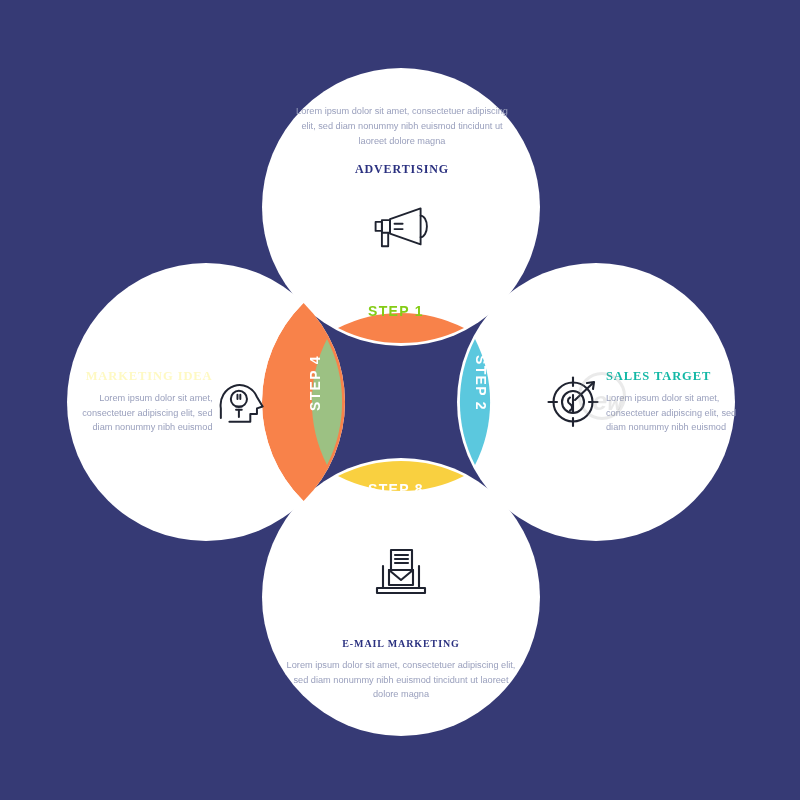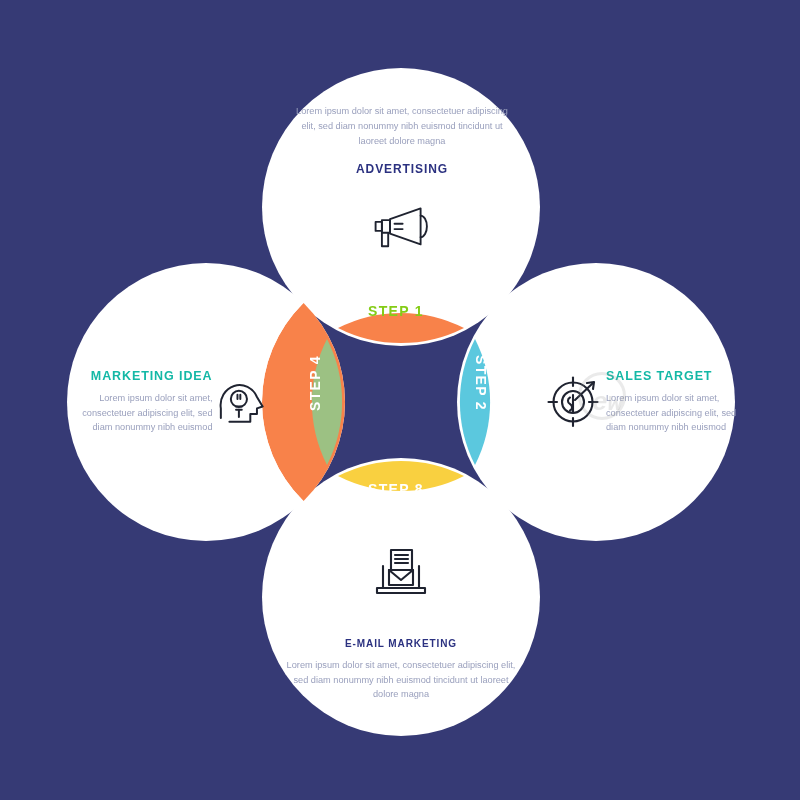--- a/index.html
+++ b/index.html
@@ -39,20 +39,21 @@
     justify-content: center;
   }
   .title {
     color: #2b3180;
     font-weight: bold;
     font-size: 12.5px;
     letter-spacing: 0.9px;
     line-height: 1.2;
     margin: 0;
     white-space: nowrap;
+    font-family: Liberation Serif, serif;
   }
   .body-txt {
     color: #9aa0bd;
     font-size: 9.2px;
     line-height: 1.62;
     margin: 0;
   }
   .icon-wrap {
     display: flex;
     align-items: center;
@@ -227,21 +228,21 @@
   </svg>
 
   <div class="panel" id="panel-top">
     <p class="body-txt" style="color: rgb(154, 160, 189);">Lorem ipsum dolor sit amet, consectetuer adipiscing elit, sed diam nonummy nibh euismod tincidunt ut laoreet dolore magna</p>
     <p class="title" style="color: rgb(43, 49, 128);">ADVERTISING</p>
     <div class="icon-wrap" style="height:48px"></div>
   </div>
 
   <div class="panel" id="panel-left">
     <div class="txtcol">
-      <p class="title" style="color: #14b8a6;">MARKETING IDEA</p>
+      <p class="title" style="color: #fef9c3;">MARKETING IDEA</p>
       <p class="body-txt" style="color: rgb(154, 160, 189);">Lorem ipsum dolor sit amet, consectetuer adipiscing elit, sed diam nonummy nibh euismod</p>
     </div>
     <div class="icon-wrap" style="width:54px;height:54px"></div>
   </div>
 
   <div class="panel" id="panel-right">
     <div class="icon-wrap" style="width:54px;height:54px"></div>
     <div class="txtcol">
       <p class="title" style="color: #14b8a6;">SALES TARGET</p>
       <p class="body-txt" style="color: rgb(154, 160, 189);">Lorem ipsum dolor sit amet, consectetuer adipiscing elit, sed diam nonummy nibh euismod</p>

